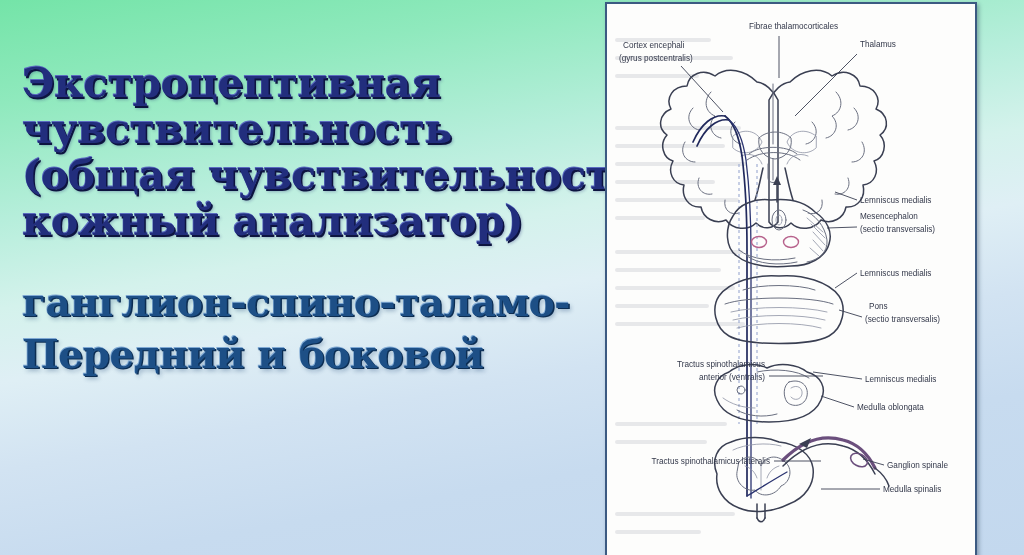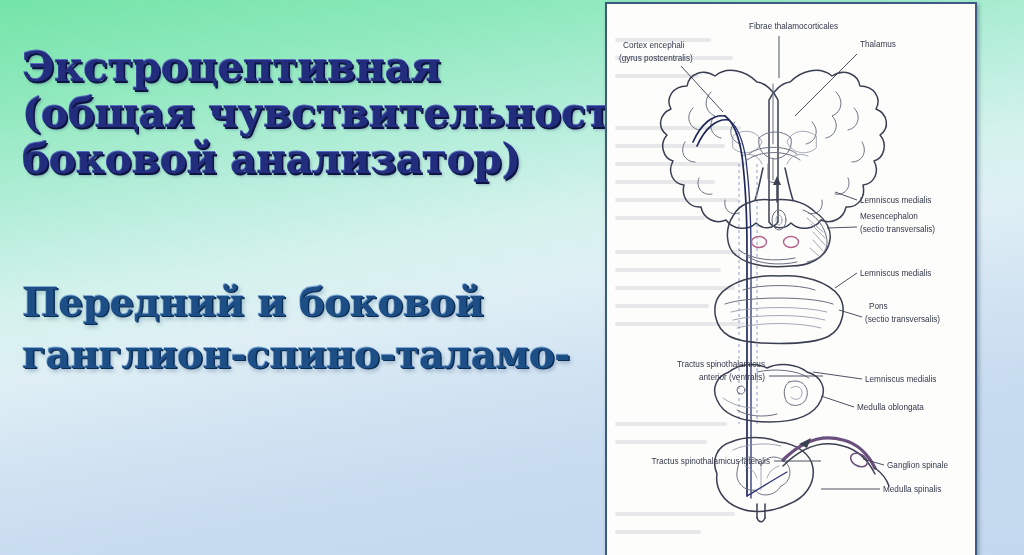--- a/index.html
+++ b/index.html
@@ -35,21 +35,21 @@
     width: 600px;
     height: 555px;
   }
 
   .heading-block {
     position: absolute;
     left: 22px;
     width: 560px;
   }
 
-  #title-block { top: 44px; }
+  #title-block { top: 60px; }
   #subtitle-block { top: 276px; }
 
   .tline {
     font-family: "DejaVu Serif", "Liberation Serif", serif;
     font-weight: bold;
     color: #2a3580;
     white-space: nowrap;
     letter-spacing: -0.5px;
   }
 
@@ -105,27 +105,28 @@
 </style>
 </head>
 <body>
 
 <div id="slide">
 
   <div id="text-col">
 
     <div class="heading-block" id="title-block">
       <div class="tline">Экстроцептивная</div>
+      <div class="tline">чувствительность</div>
       <div class="tline">(общая чувствительность,</div>
-      <div class="tline">боковой анализатор)</div>
+      <div class="tline">кожный анализатор)</div>
     </div>
 
     <div class="heading-block" id="subtitle-block">
+      <div class="tline">ганглион-спино-таламо-</div>
       <div class="tline">Передний и боковой</div>
-      <div class="tline">ганглион-спино-таламо-</div>
     </div>
 
   </div>
 
   <div id="figure-panel">
 
     <div class="ghost-line" style="left:8px;  top:34px;  width:96px;"></div>
     <div class="ghost-line" style="left:8px;  top:52px;  width:118px;"></div>
     <div class="ghost-line" style="left:8px;  top:70px;  width:84px;"></div>
     <div class="ghost-line" style="left:8px;  top:122px; width:126px;"></div>

